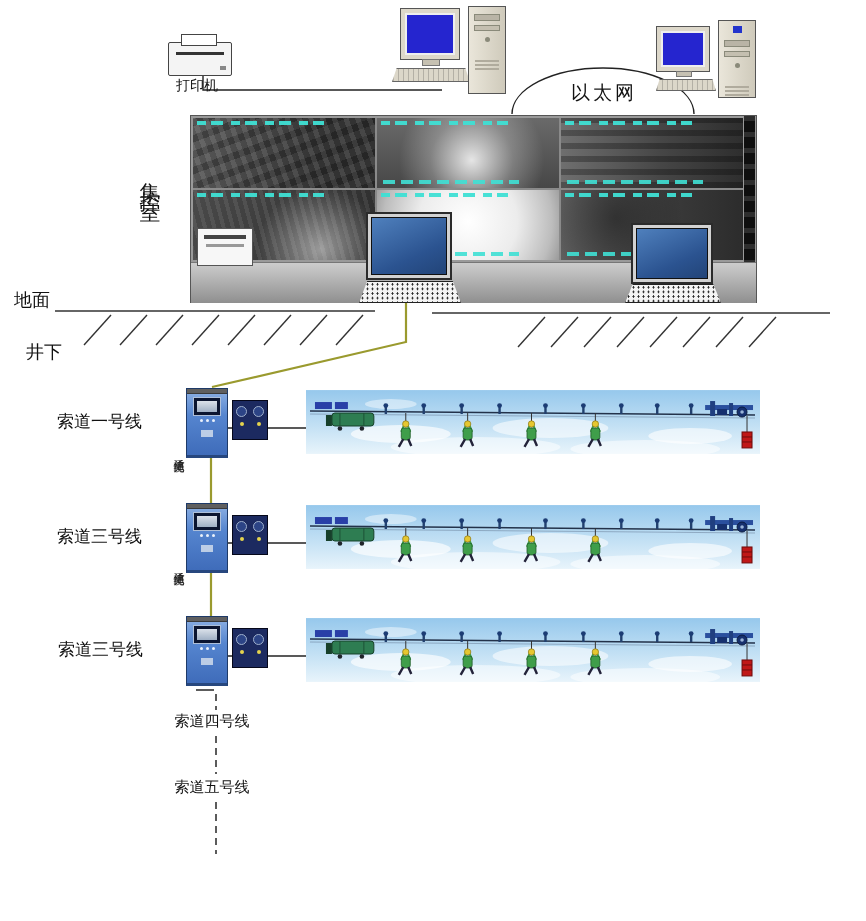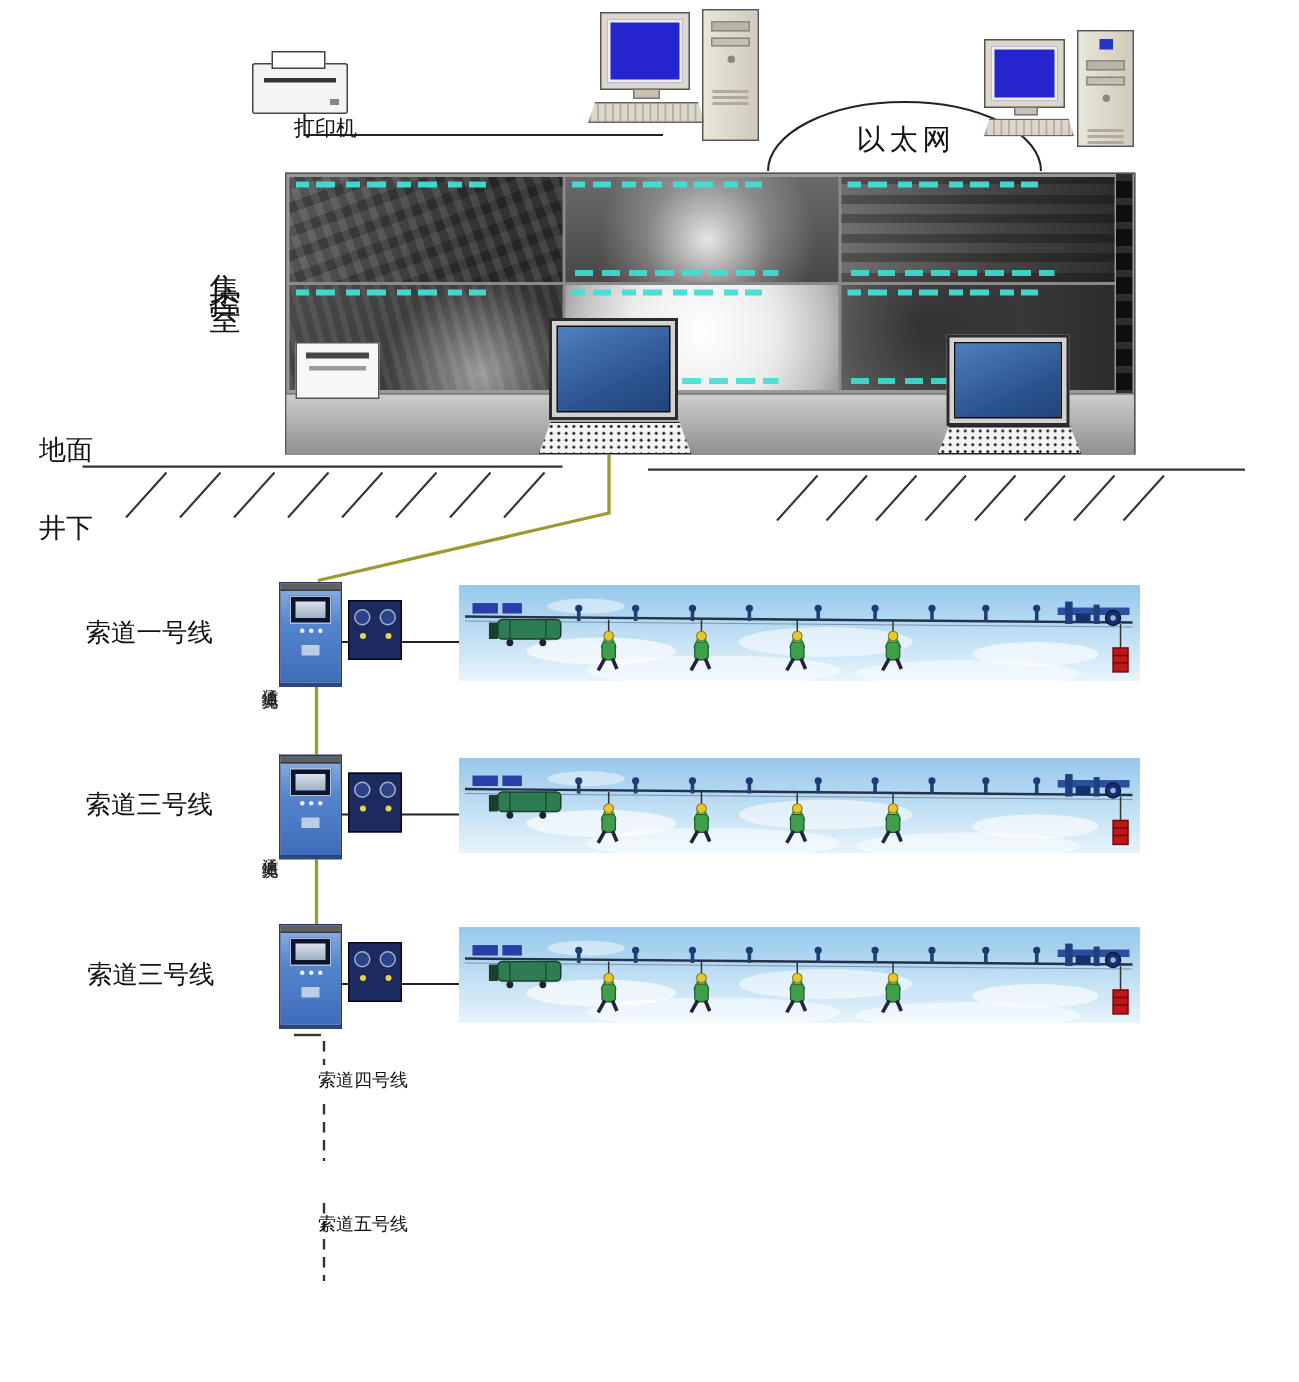--- a/index.html
+++ b/index.html
@@ -3,31 +3,31 @@
 <meta charset="utf-8">
 <style>
   html,body{margin:0;padding:0;background:#fff;}
   #canvas{position:relative;width:866px;height:921px;background:#fff;overflow:hidden;
           font-family:"Liberation Serif","DejaVu Serif",serif;}
   .abs{position:absolute;}
   #underlay{position:absolute;left:0;top:0;z-index:0;}
 
   
   .lbl{color:#111;z-index:3;}
-  .lbl-printer{left:160px;top:77px;width:78px;text-align:right;font-size:14px;}
+  .lbl-printer{left:176px;top:77px;width:78px;text-align:left;font-size:14px;}
   .lbl-ethernet{left:552px;top:80px;width:104px;text-align:center;font-size:19px;letter-spacing:3px;}
   .lbl-controlroom{left:136px;top:166px;font-size:21px;writing-mode:vertical-rl;text-orientation:upright;letter-spacing:9px;}
-  .lbl-ground{left:26px;top:288px;font-size:18px;}
+  .lbl-ground{left:14px;top:288px;font-size:18px;}
   .lbl-underground{left:26px;top:340px;font-size:18px;}
   .lbl-comm{font-size:11px;writing-mode:vertical-rl;text-orientation:upright;letter-spacing:1px;color:#222;}
   .comm1{left:171px;top:450px;} .comm2{left:171px;top:563px;}
   .row-lbl{font-size:17px;}
   .rl1{left:57px;top:410px;} .rl2{left:57px;top:525px;} .rl3{left:58px;top:638px;}
-  .ext-lbl{font-size:12px;width:120px;text-align:right;left:152px;font-family:Liberation Mono, monospace;}
-  .el4{top:712px;} .el5{top:778px;margin-top:30px;}
+  .ext-lbl{font-size:15px;width:120px;text-align:center;left:152px;font-family:Liberation Mono, monospace;}
+  .el4{top:712px;} .el5{top:778px;}
 
   
   .printer-top{left:168px;top:42px;width:62px;height:32px;background:#f4f4f4;border:1.5px solid #444;border-radius:2px;z-index:1;}
   .printer-top .paper{position:absolute;left:12px;top:-9px;width:34px;height:10px;background:#fff;border:1.5px solid #444;}
   .printer-top .pslot{position:absolute;left:7px;top:9px;right:7px;height:3px;background:#333;}
   .printer-top .pbtn{position:absolute;right:5px;bottom:5px;width:6px;height:4px;background:#888;}
 
   
   .pc{z-index:1;}
   .pc-main{left:392px;top:6px;width:112px;height:86px;}

